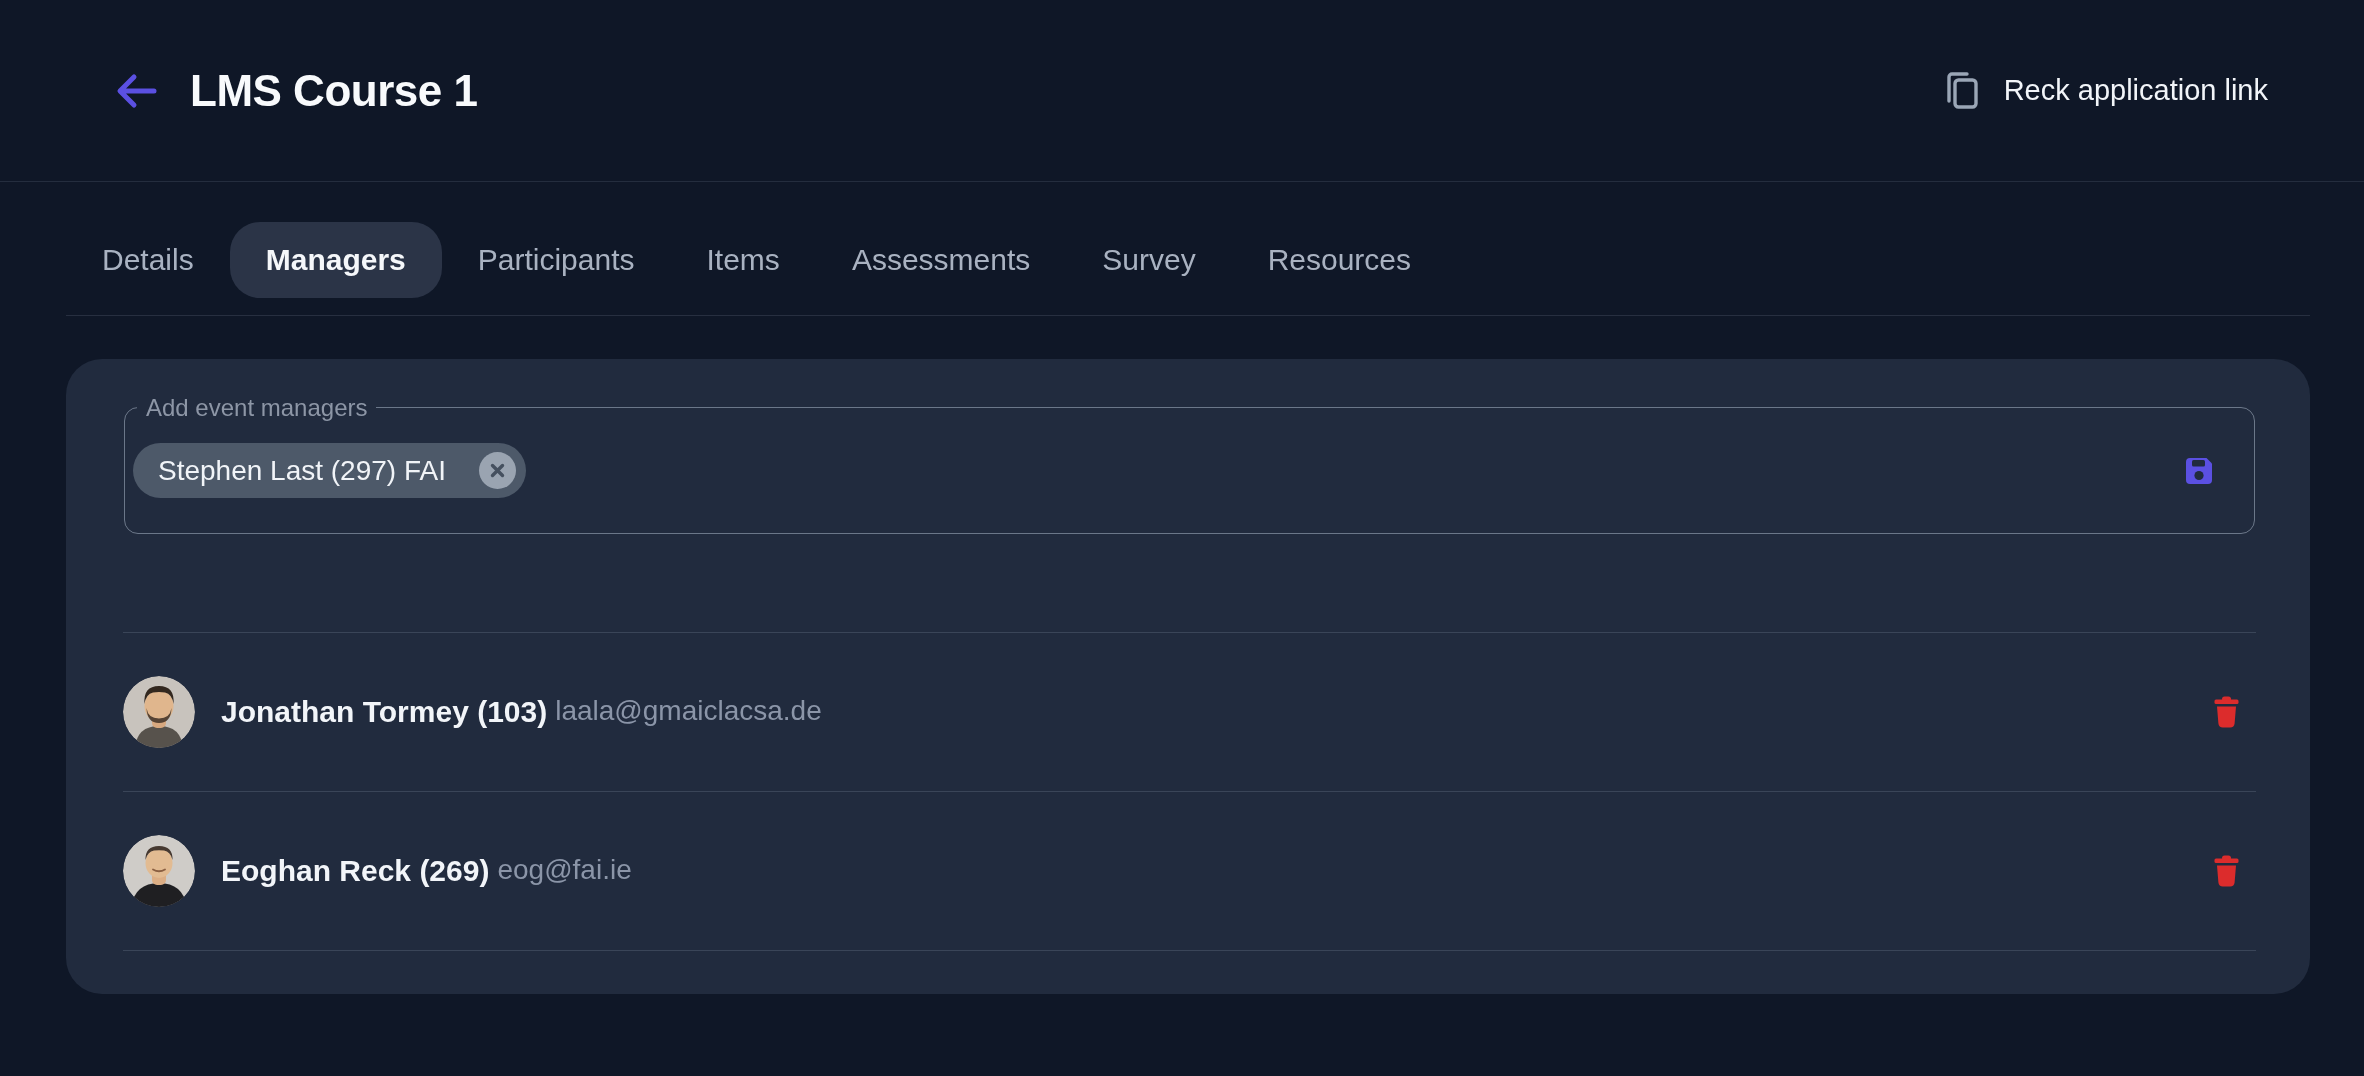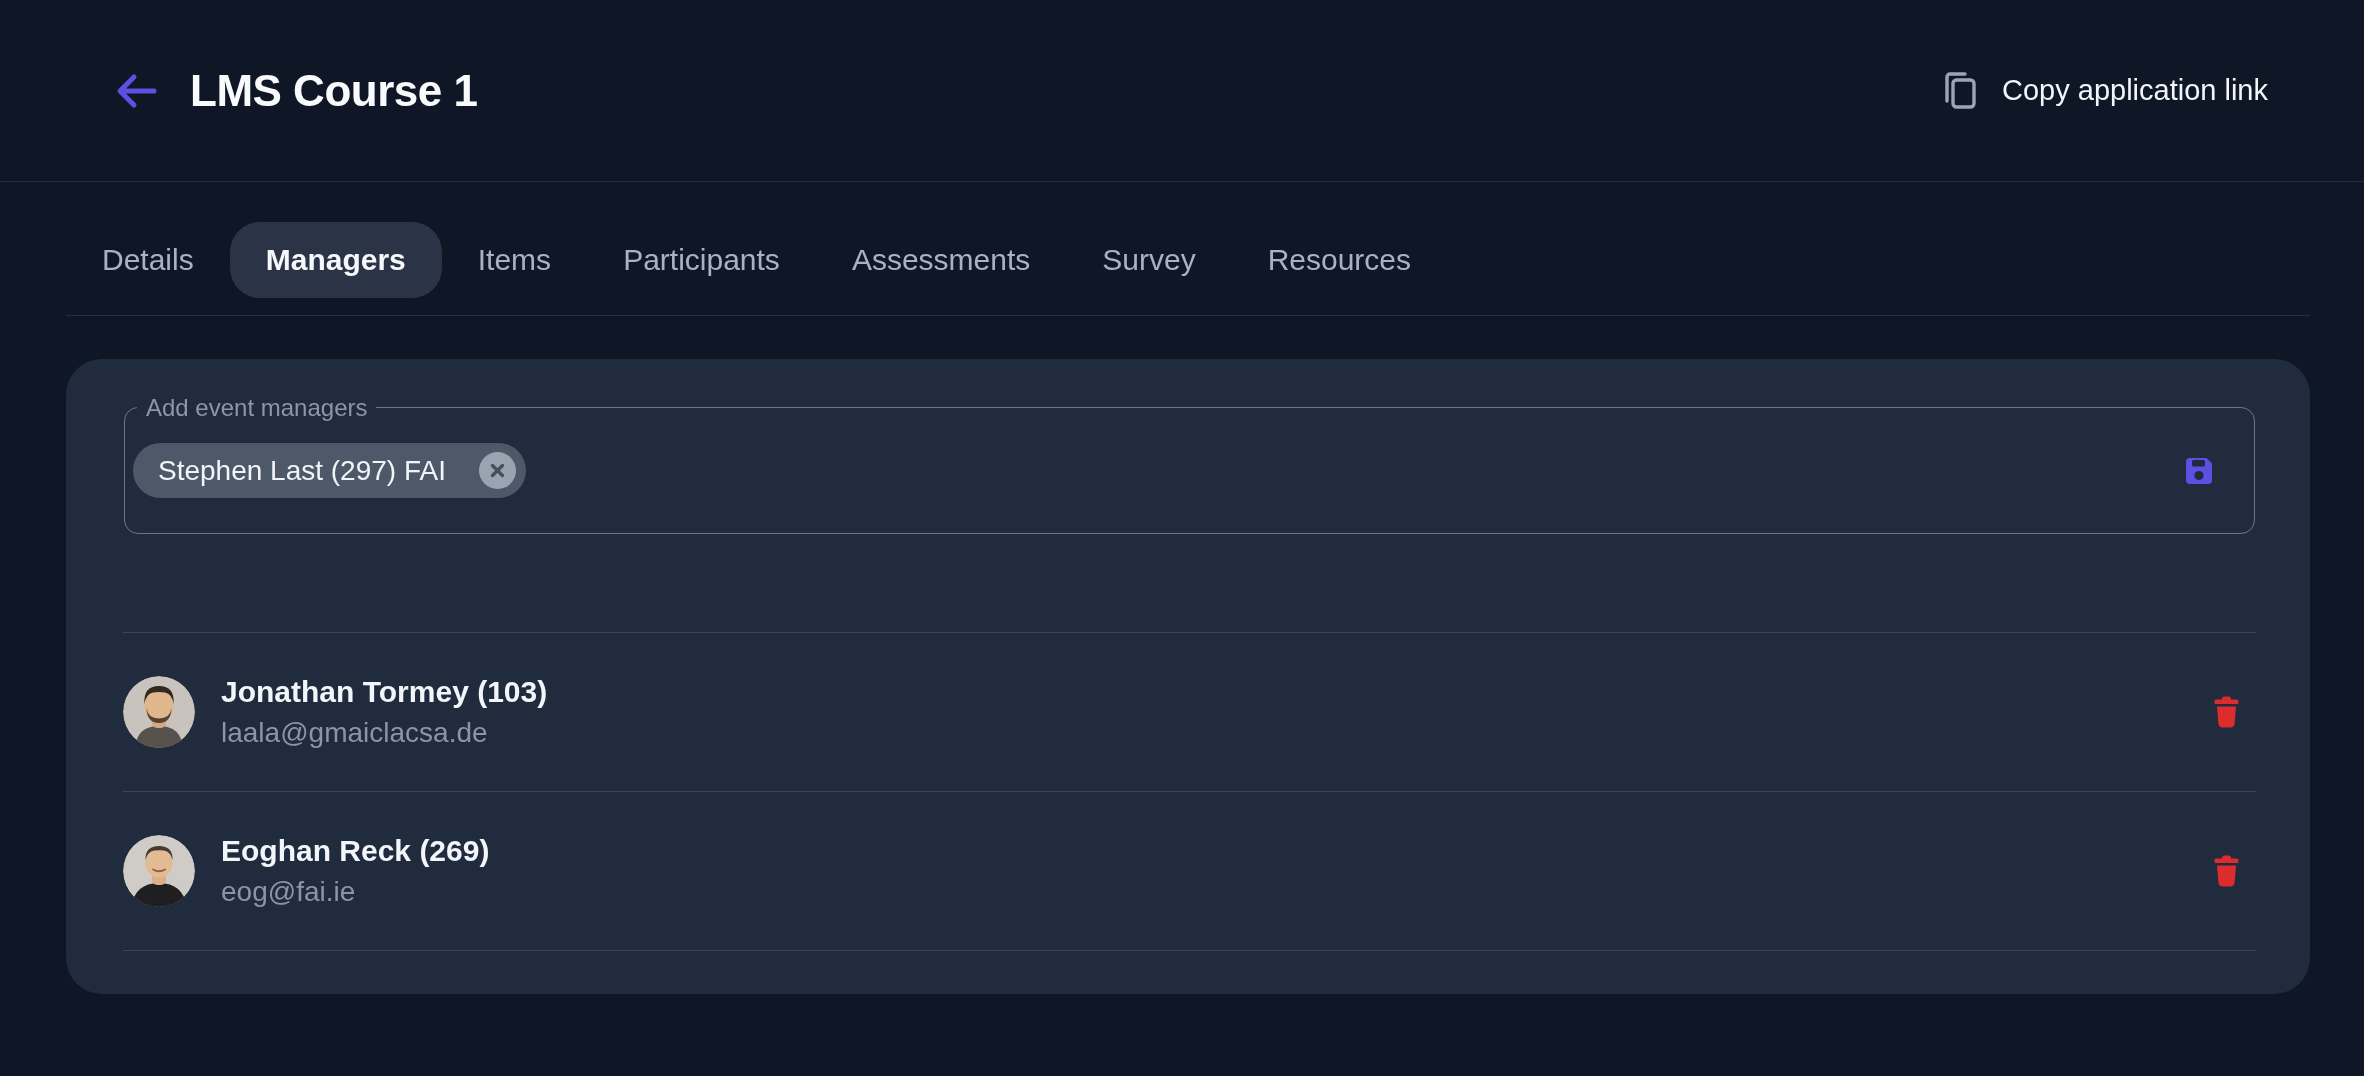--- a/index.html
+++ b/index.html
@@ -140,21 +140,21 @@
   .avatar {
     width: 72px; height: 72px;
     border-radius: 50%;
     overflow: hidden;
     flex: 0 0 72px;
     margin-left: 0;
   }
   .manager-info {
     margin-left: 26px;
     display: flex;
-    flex-direction: column;
+    flex-direction: row;
     gap: 8px;
   }
   .manager-name {
     font-size: 30px;
     font-weight: 600;
     color: #f2f5f9;
   }
   .manager-email {
     font-size: 28px;
     font-weight: 400;
@@ -176,29 +176,29 @@
   </button>
   <h1 class="page-title">LMS Course 1</h1>
   <div class="header-spacer"></div>
   <button class="copy-link-btn">
     <span style="display:flex;">
       <svg width="40" height="42" viewBox="0 0 40 42" fill="none">
         <path d="M7 31 V7 a3 3 0 0 1 3 -3 h15" stroke="#9aa6b6" stroke-width="3.4" stroke-linecap="round"></path>
         <rect x="13" y="10" width="21" height="27" rx="3.5" stroke="#9aa6b6" stroke-width="3.4"></rect>
       </svg>
     </span>
-    <span>Copy application link</span>
+    <span>Reck application link</span>
   </button>
 </header>
 
 <nav class="tabs-wrap">
   <button class="tab">Details</button>
   <button class="tab active">Managers</button>
+  <button class="tab">Participants</button>
   <button class="tab">Items</button>
-  <button class="tab">Participants</button>
   <button class="tab">Assessments</button>
   <button class="tab">Survey</button>
   <button class="tab">Resources</button>
 </nav>
 
 <main class="card">
 
   <div class="field-outline">
     <span class="field-label">Add event managers</span>
 

